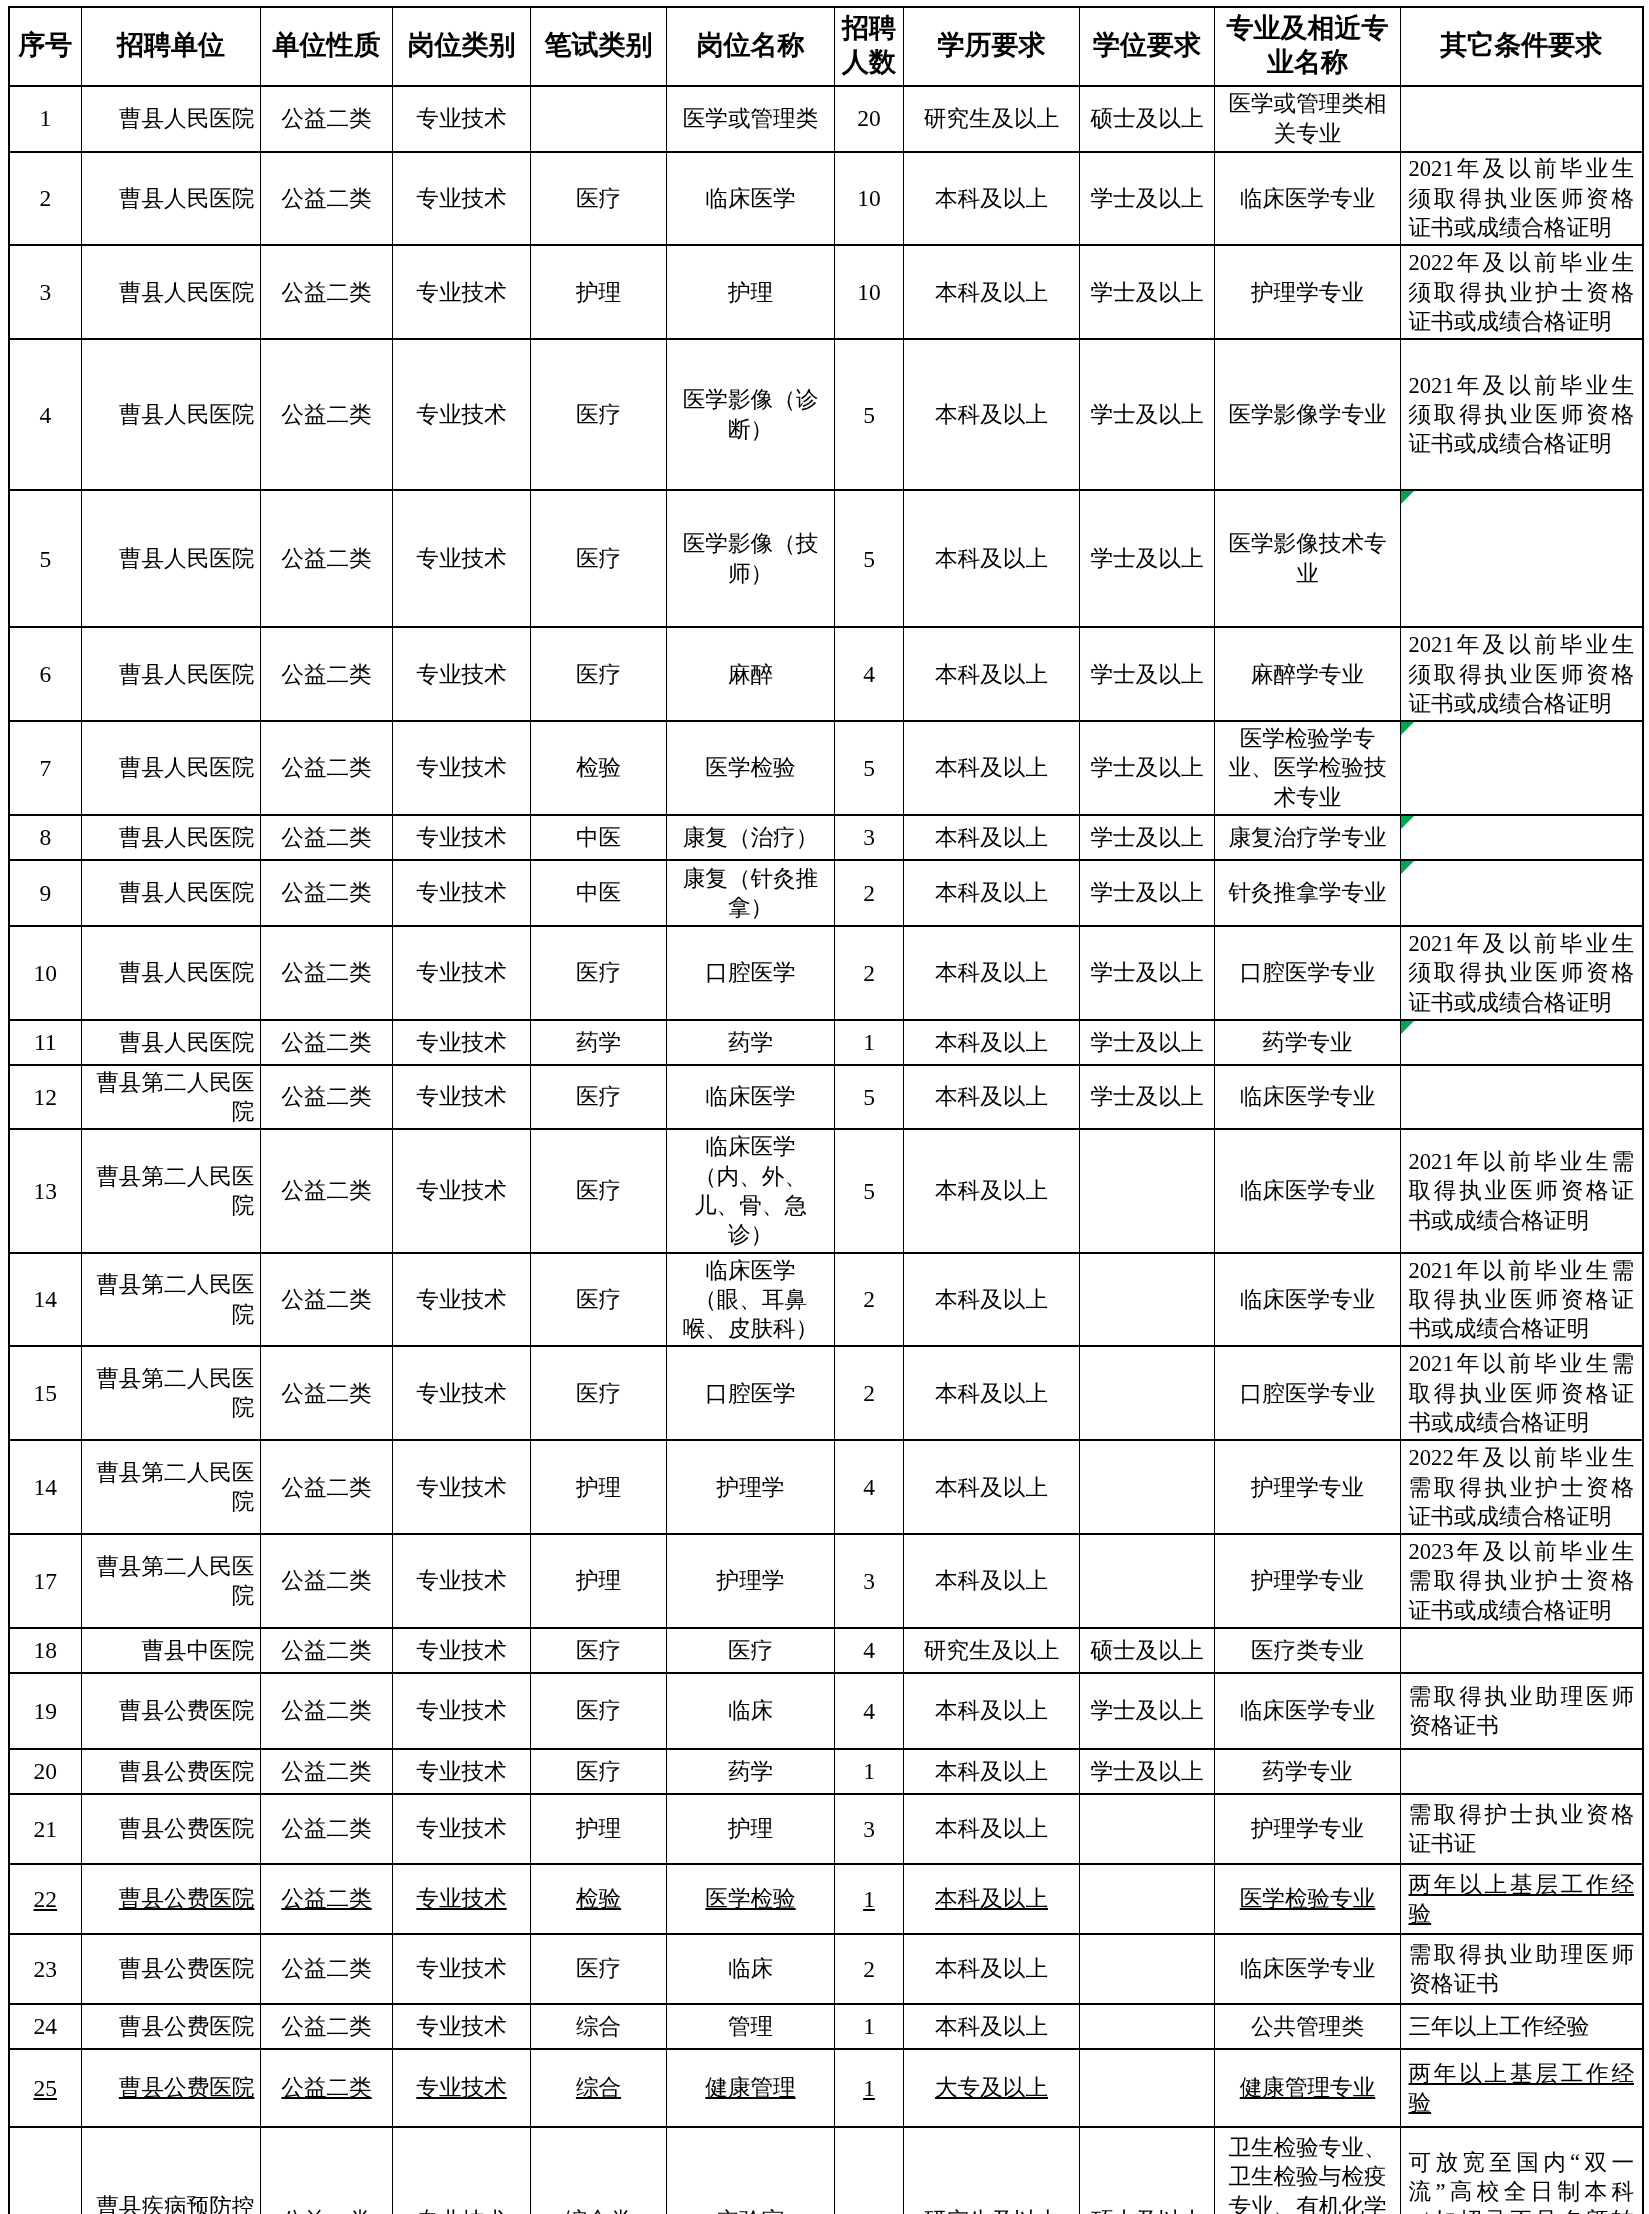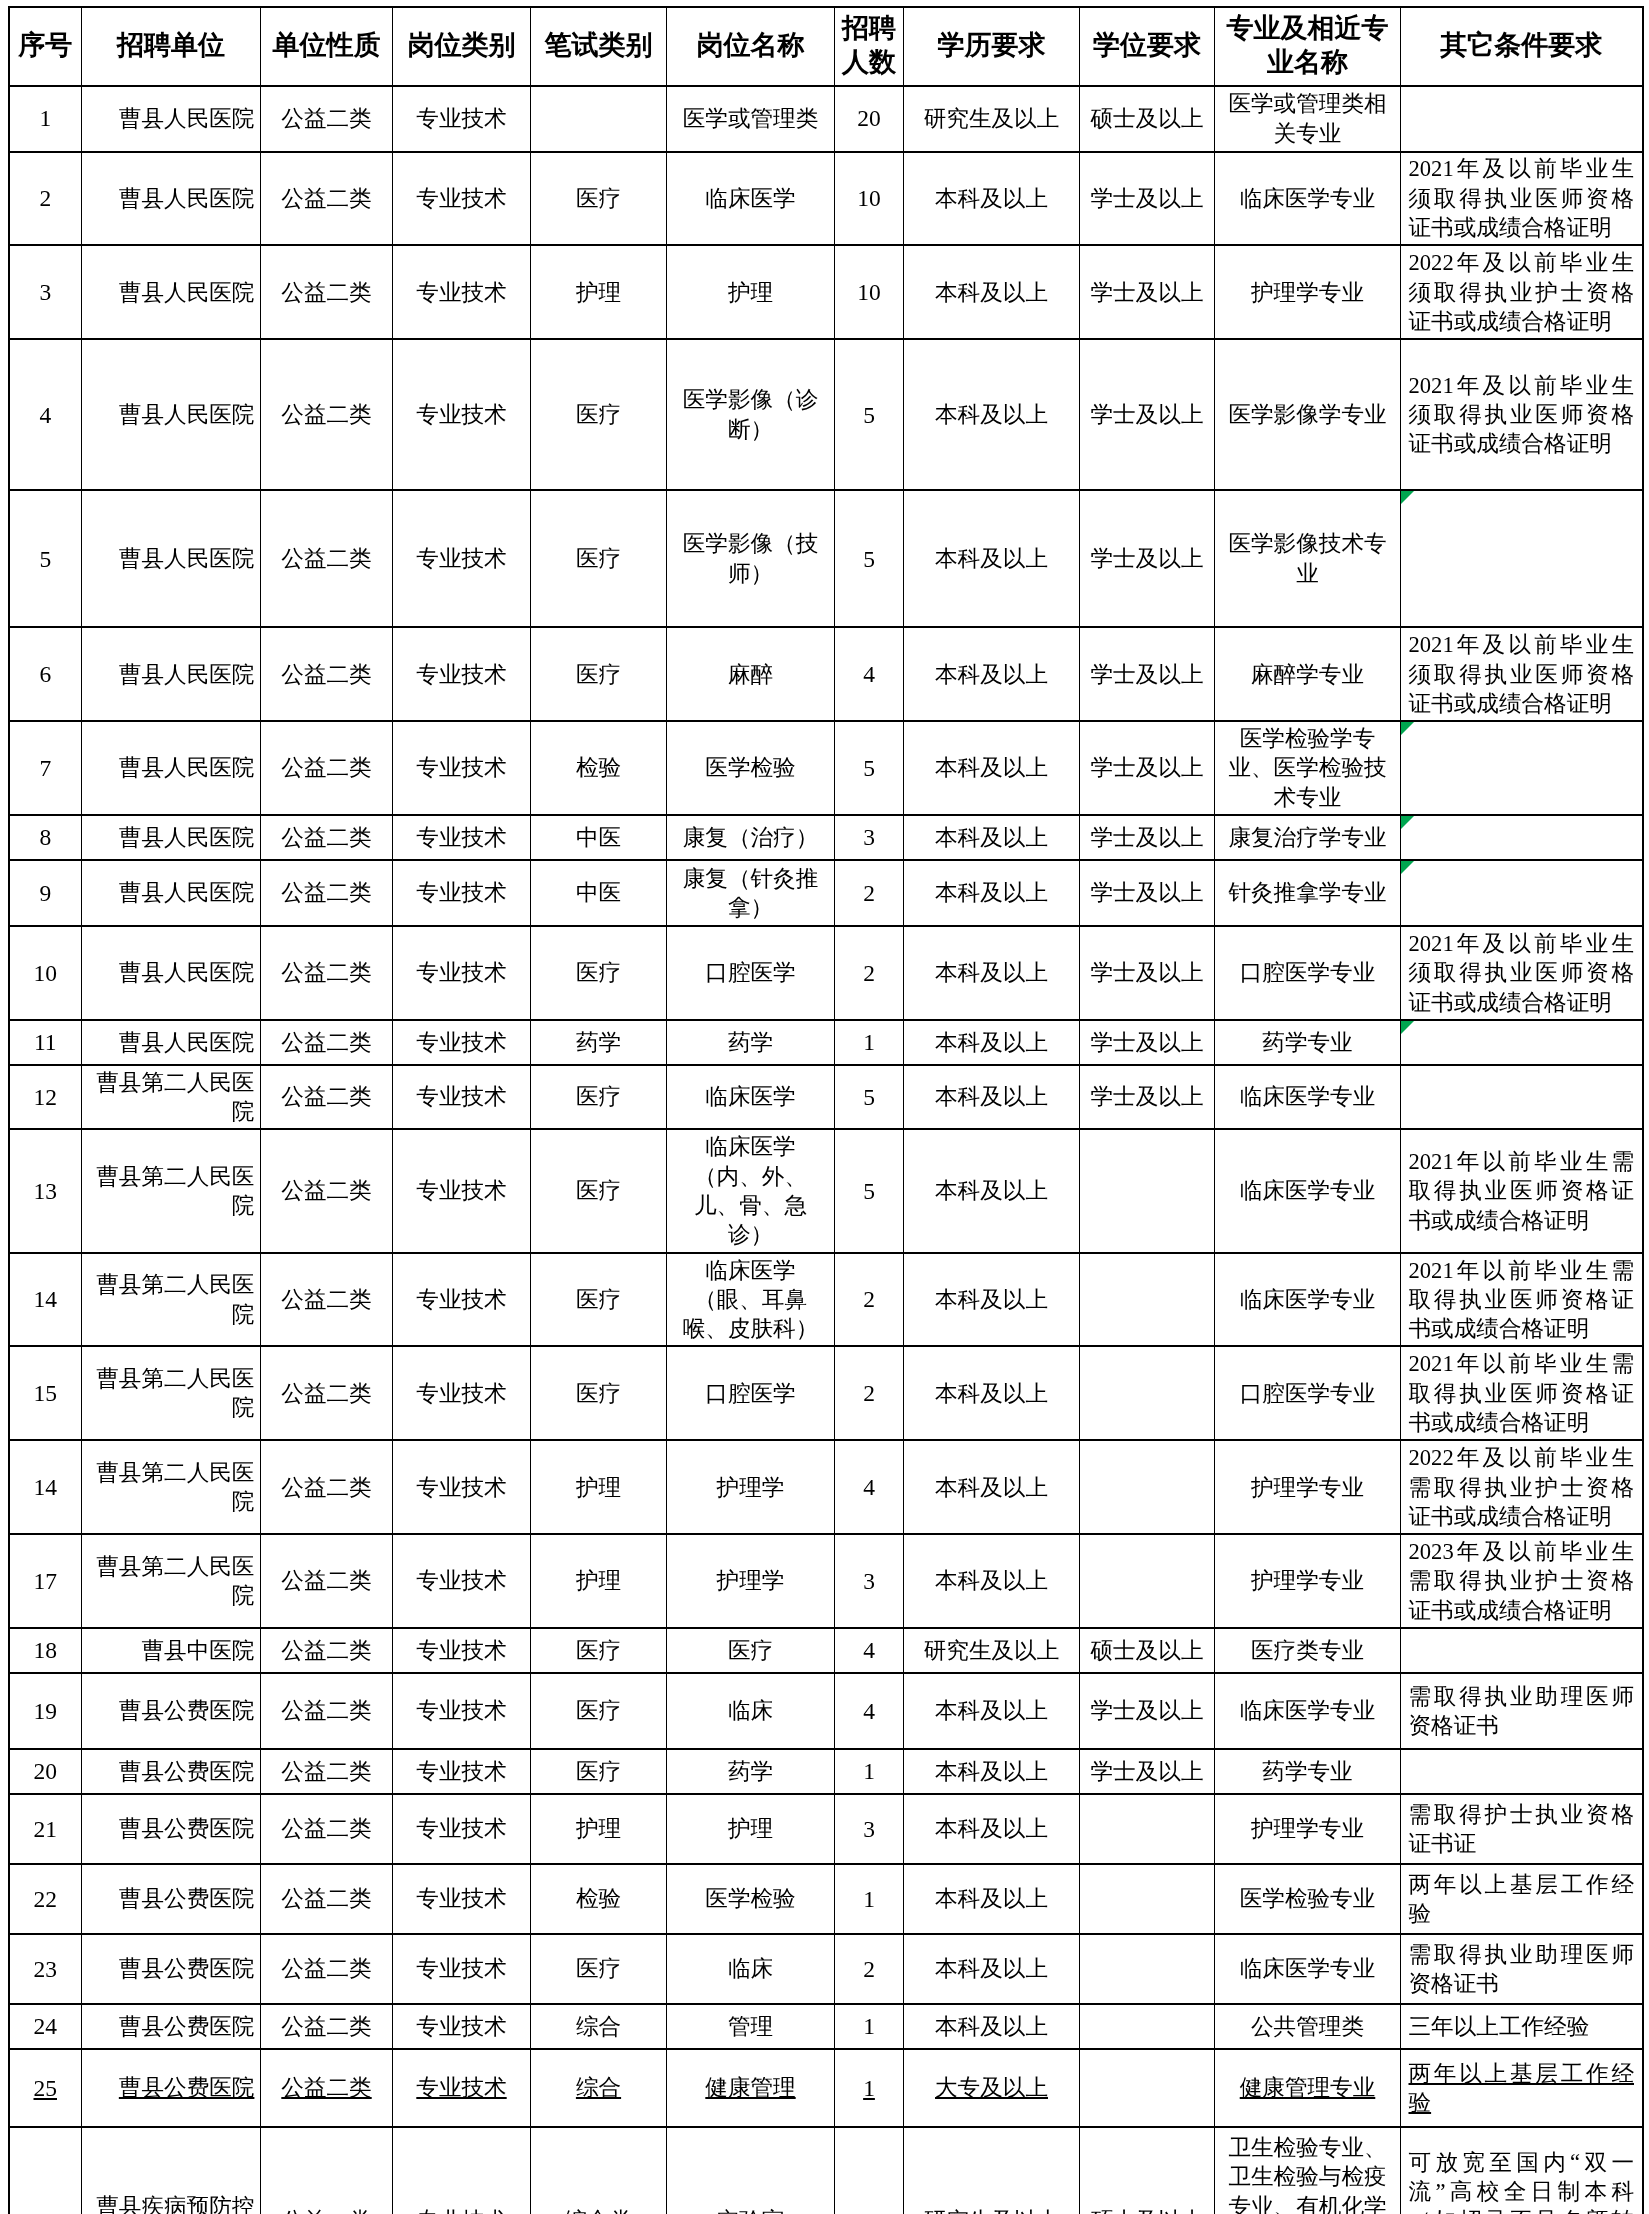--- a/index.html
+++ b/index.html
@@ -54,21 +54,21 @@
   tbody tr:nth-of-type(4)  { height: 151px; }
   tbody tr:nth-of-type(5)  { height: 137px; }
   tbody tr:nth-of-type(8)  { height: 45px; }
   tbody tr:nth-of-type(9)  { height: 66px; }
   tbody tr:nth-of-type(11) { height: 45px; }
   tbody tr:nth-of-type(12) { height: 63px; margin-top: 10px; }
   tbody tr:nth-of-type(18) { height: 45px; }
   tbody tr:nth-of-type(19) { height: 76px; }
   tbody tr:nth-of-type(20) { height: 45px; }
   tbody tr:nth-of-type(21) { height: 70px; }
-  tbody tr:nth-of-type(22) { height: 70px; }
+  tbody tr:nth-of-type(22) { height: 70px; text-decoration: underline; }
   tbody tr:nth-of-type(23) { height: 70px; }
   tbody tr:nth-of-type(24) { height: 45px; }
   tbody tr:nth-of-type(25) { height: 78px; text-decoration: underline; }
   tbody tr:nth-of-type(26) { height: 188px; }
   tbody tr:nth-of-type(27) { height: 155px; }
 
   td.col-unit  { text-align: right; padding-left: 9.4px; }
   td.col-other { text-align: left; padding: 1.9px 7.5px; position: relative; text-align: justify; }
   td.col-no, td.col-count { font-size: 23.5px; }
 

